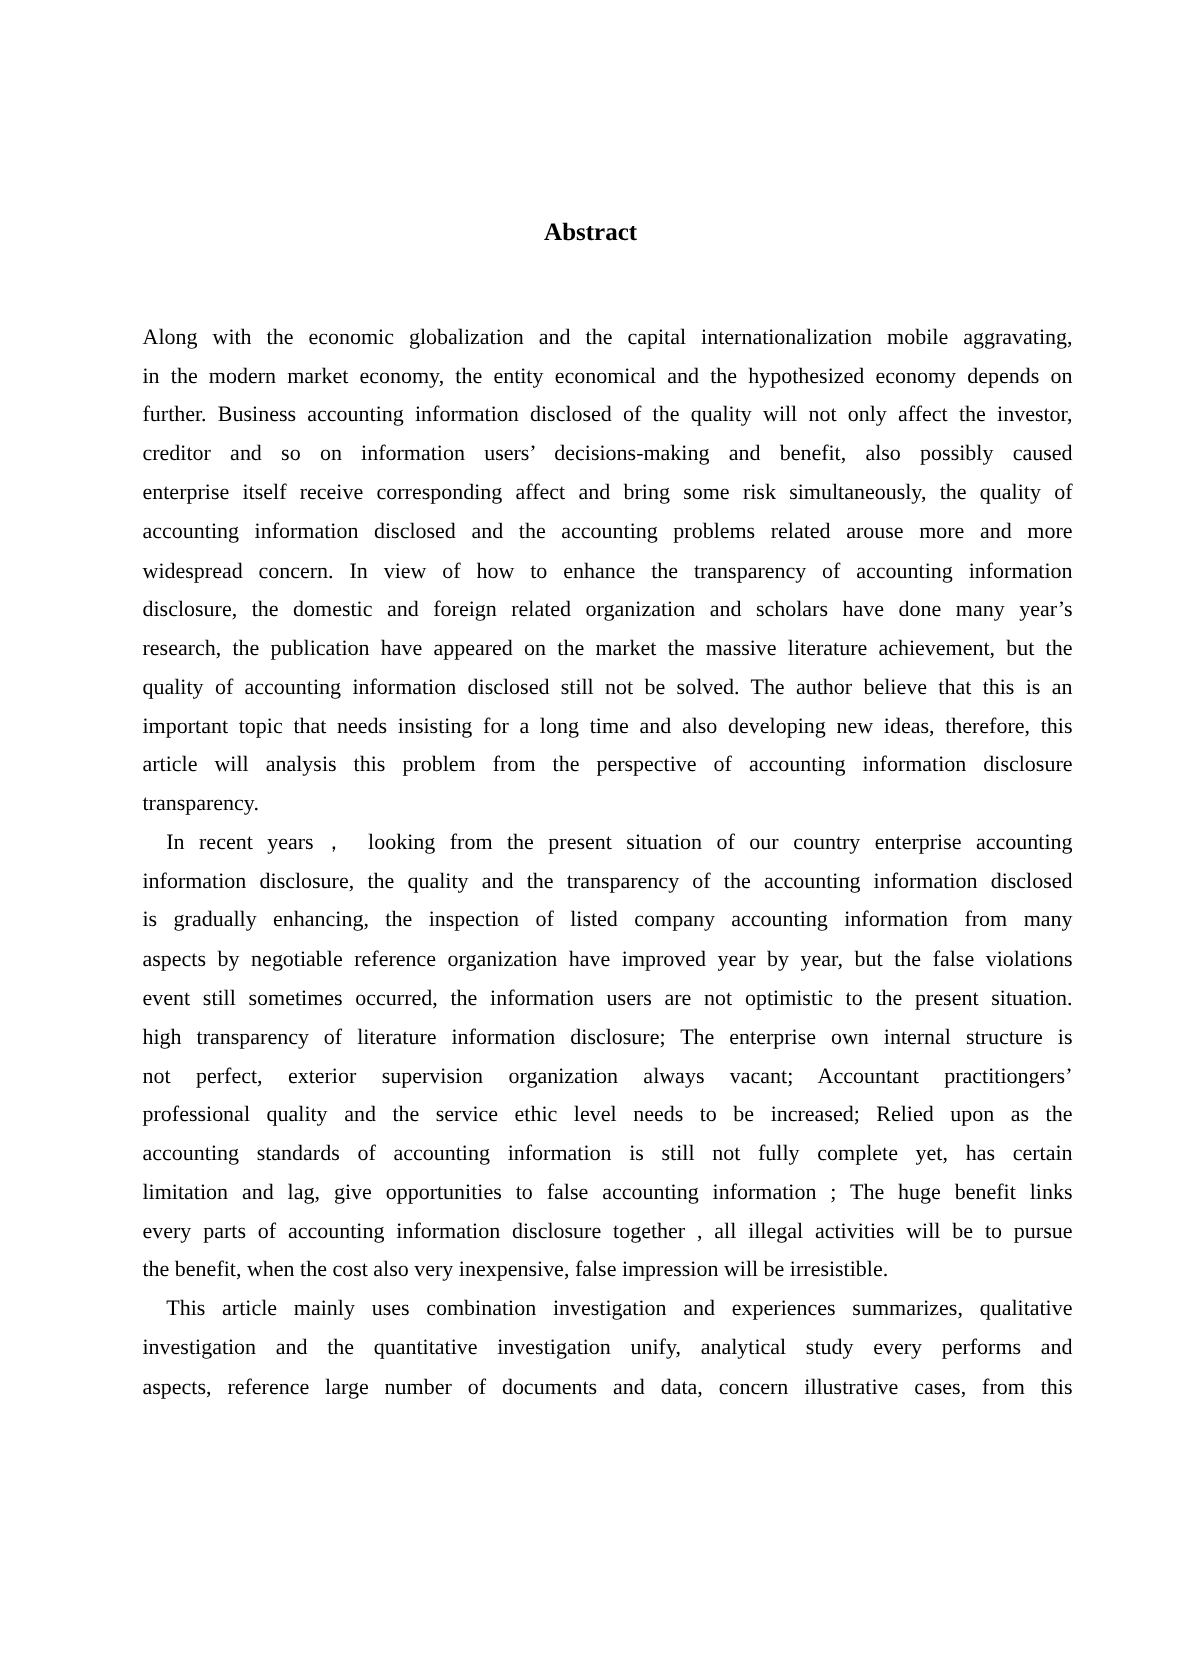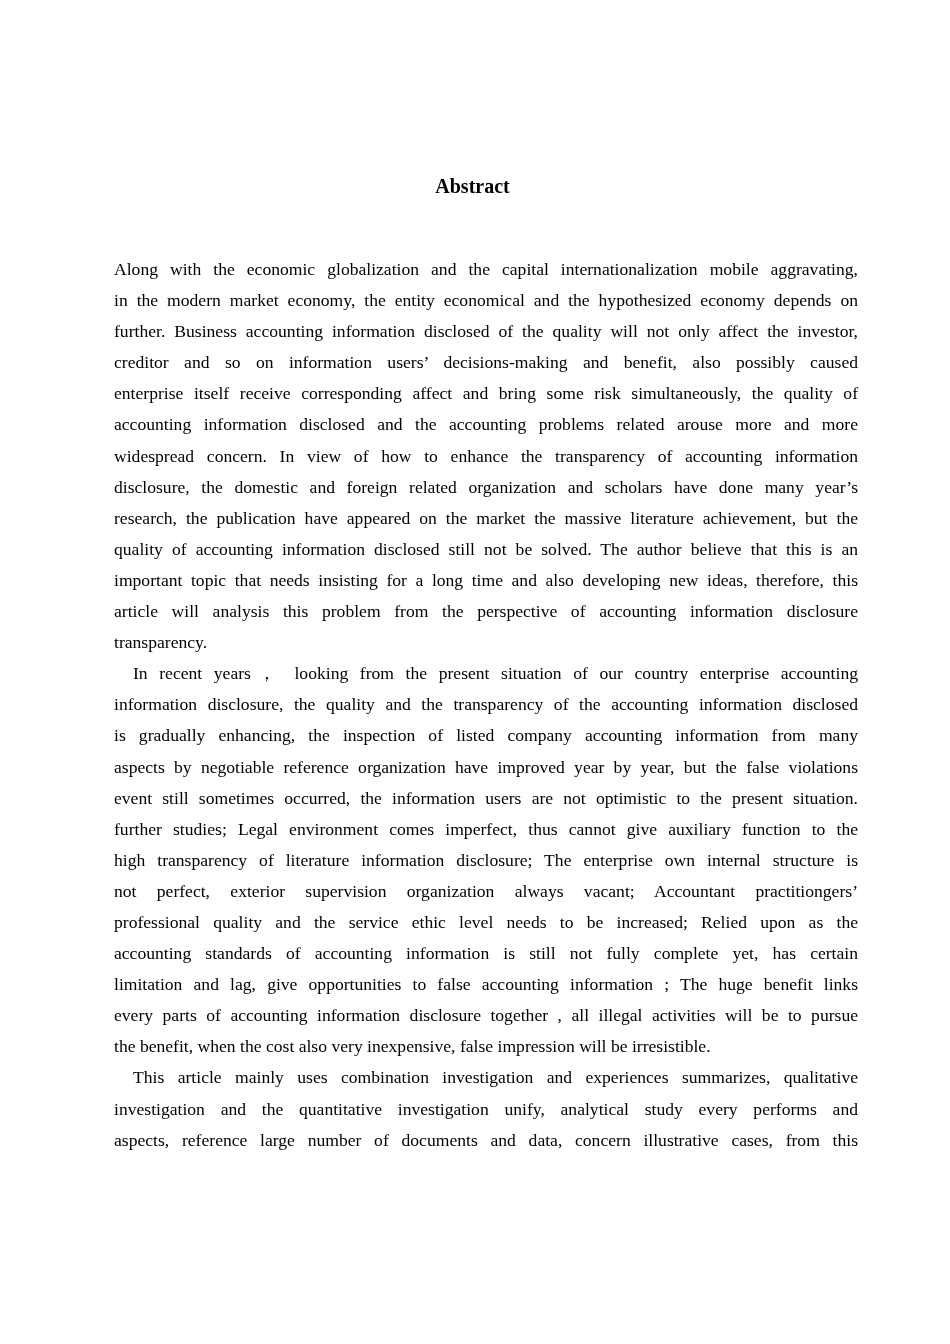--- a/index.html
+++ b/index.html
@@ -55,21 +55,20 @@
       <div class="line">article will analysis this problem from the perspective of accounting information disclosure</div>
       <div class="line last">transparency.</div>
     </div>
 
     <div>
       <div class="line indent">In recent years， looking from the present situation of our country enterprise accounting</div>
       <div class="line">information disclosure, the quality and the transparency of the accounting information disclosed</div>
       <div class="line">is gradually enhancing, the inspection of listed company accounting information from many</div>
       <div class="line">aspects by negotiable reference organization have improved year by year, but the false violations</div>
       <div class="line">event still sometimes occurred, the information users are not optimistic to the present situation.</div>
-      <div class="line">further studies; Legal environment comes imperfect, thus cannot give auxiliary function to the</div>
       <div class="line">high transparency of literature information disclosure; The enterprise own internal structure is</div>
       <div class="line">not perfect, exterior supervision organization always vacant; Accountant practitiongers’</div>
       <div class="line">professional quality and the service ethic level needs to be increased; Relied upon as the</div>
       <div class="line">accounting standards of accounting information is still not fully complete yet, has certain</div>
       <div class="line">limitation and lag, give opportunities to false accounting information ; The huge benefit links</div>
       <div class="line">every parts of accounting information disclosure together , all illegal activities will be to pursue</div>
       <div class="line last">the benefit, when the cost also very inexpensive, false impression will be irresistible.</div>
     </div>
 
     <div>

